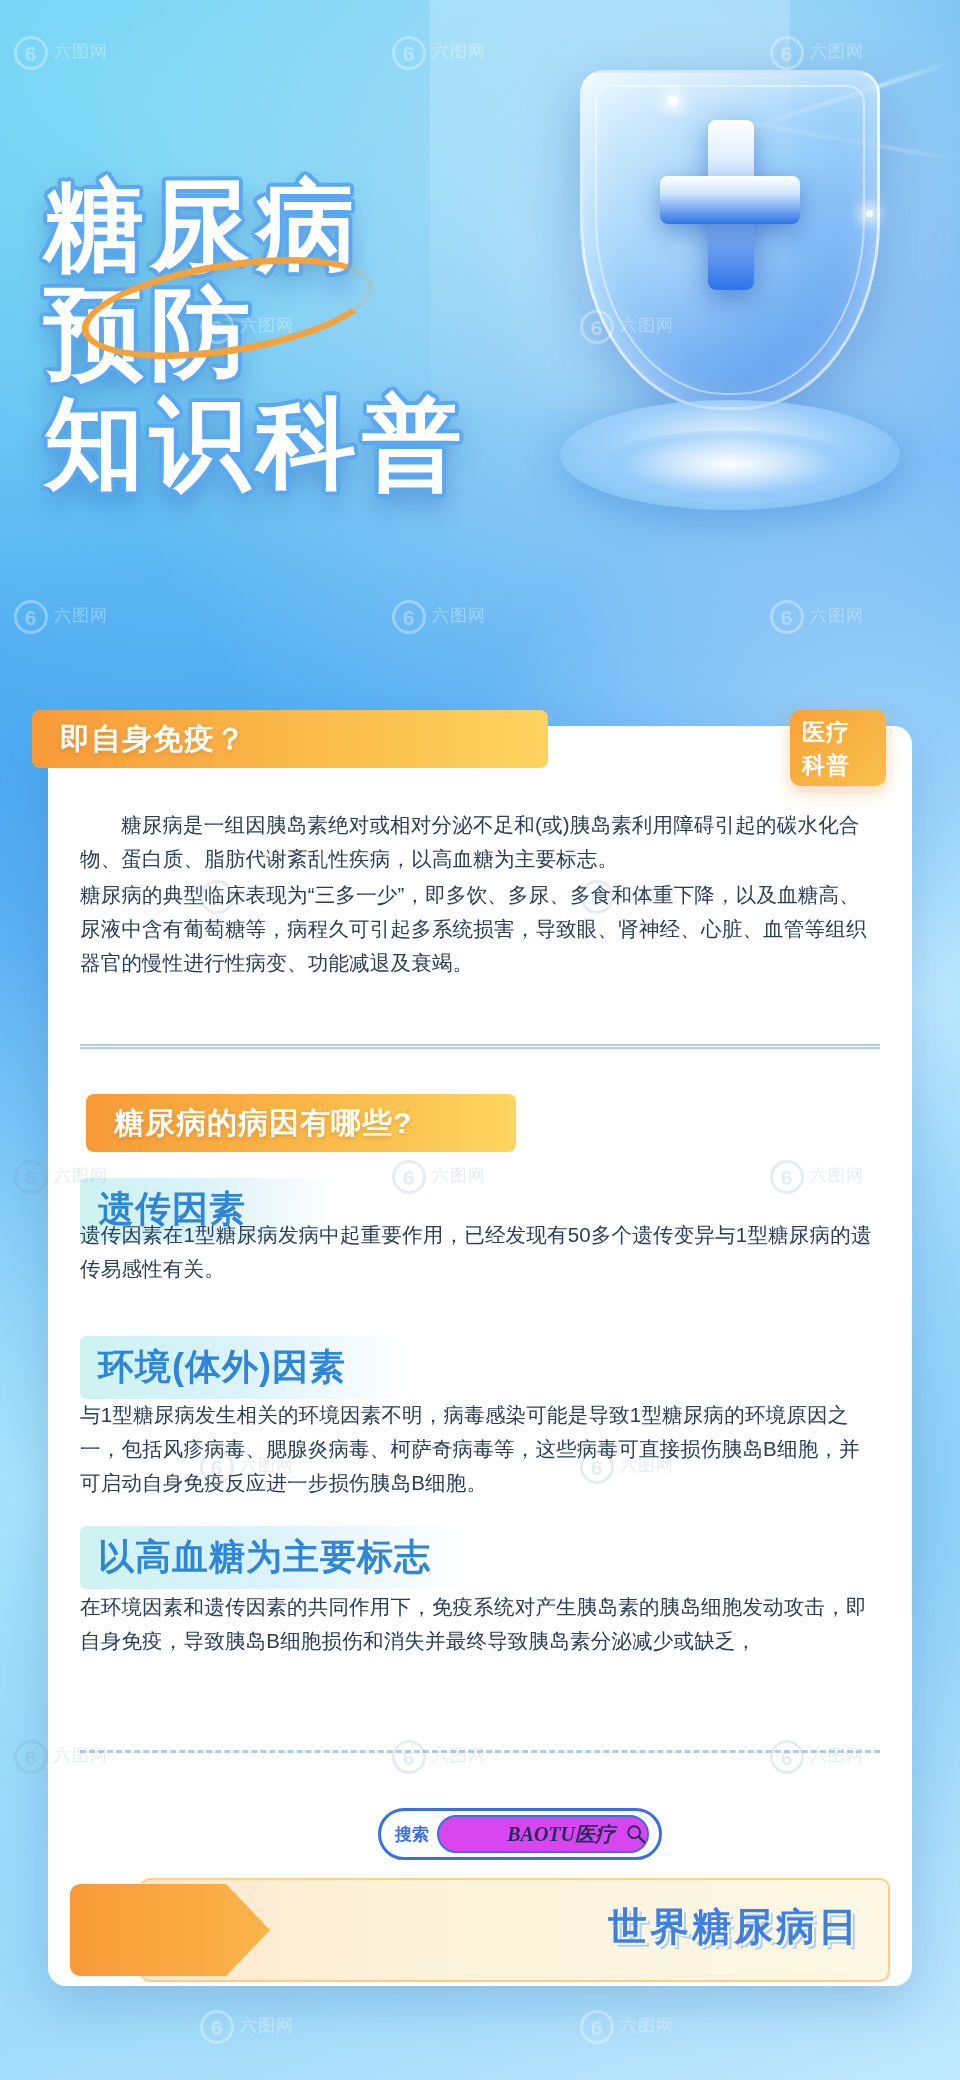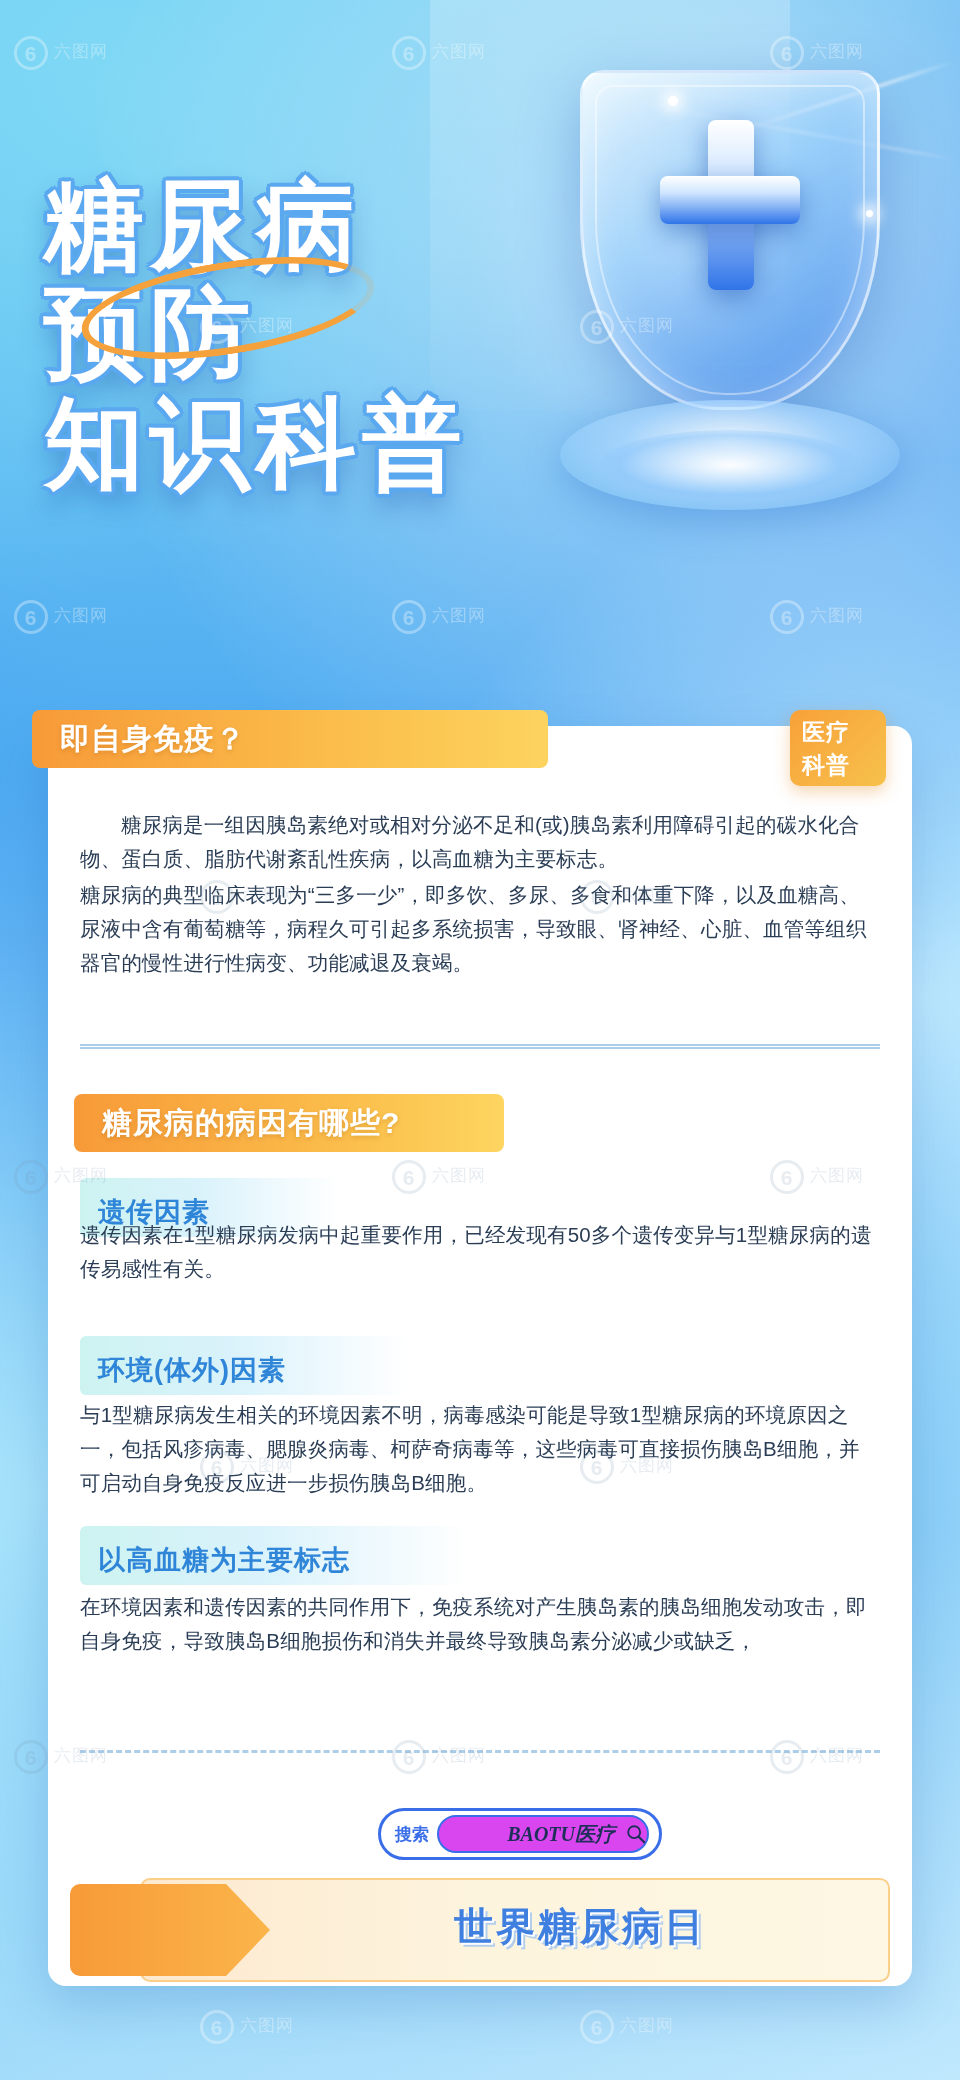--- a/index.html
+++ b/index.html
@@ -180,24 +180,24 @@
   .para {
     color: #2a3d55;
     font-size: 20.5px;
     line-height: 34px;
     letter-spacing: 0.2px;
   }
   .para.indent { text-indent: 2em; }
 
   .sub-title {
     display: inline-block;
-    padding: 16px 22px 7px 18px;
+    padding: 7px 22px 7px 18px;
     border-radius: 6px;
     color: #2f86d8;
-    font-size: 27px;
+    font-size: 36px;
     font-weight: bold;
     letter-spacing: 1px;
     background: linear-gradient(90deg, #cdf3f1 0%, #d9f2fb 45%, rgba(226,245,253,0) 100%);
   }
 
   .dashes {
     height: 0;
     border-top: 3px dashed #9fc6e6;
     opacity: .85;
   }
@@ -258,21 +258,21 @@
     left: 0; top: 6px;
     width: 200px; height: 92px;
     background: linear-gradient(90deg, #f79a38 0%, #fbb54a 100%);
     border-radius: 10px 0 0 10px;
     clip-path: polygon(0 0, 78% 0, 100% 50%, 78% 100%, 0 100%);
   }
   .banner-text {
     position: absolute;
     left: 230px; top: 22px;
     width: 560px;
-    text-align: center;
+    text-align: right;
     font-size: 39px;
     font-weight: bold;
     letter-spacing: 3px;
     color: #3f7fe0;
     text-shadow: 2px 2px 0 #ffffff, 4px 4px 0 rgba(120,175,245,0.55);
   }
 
   
   .wm {
     position: absolute;
@@ -336,21 +336,21 @@
       <div class="sec-title t1">即自身免疫？</div>
     </div>
 
     <div style="position:absolute; left:32px; top:82px; width:800px;">
       <p class="para indent">糖尿病是一组因胰岛素绝对或相对分泌不足和(或)胰岛素利用障碍引起的碳水化合物、蛋白质、脂肪代谢紊乱性疾病，以高血糖为主要标志。</p>
       <p class="para" style="margin-top:2px;">糖尿病的典型临床表现为“三多一少”，即多饮、多尿、多食和体重下降，以及血糖高、尿液中含有葡萄糖等，病程久可引起多系统损害，导致眼、肾神经、心脏、血管等组织器官的慢性进行性病变、功能减退及衰竭。</p>
     </div>
 
     <div class="dashes double" style="position:absolute; left:32px; top:318px; width:800px;"></div>
 
-    <div style="position:absolute; left:16px; top:368px;padding-left:10px;">
+    <div style="position:absolute; left:28px; top:368px;padding-left:10px;">
       <div class="sec-title t2">糖尿病的病因有哪些?</div>
     </div>
 
     <div style="position:absolute; left:32px; top:452px; width:800px;">
       <div class="sub-title" style="width:260px;">遗传因素</div>
     </div>
     <div style="position:absolute; left:32px; top:492px; width:800px;">
       <p class="para">遗传因素在1型糖尿病发病中起重要作用，已经发现有50多个遗传变异与1型糖尿病的遗传易感性有关。</p>
     </div>
 

